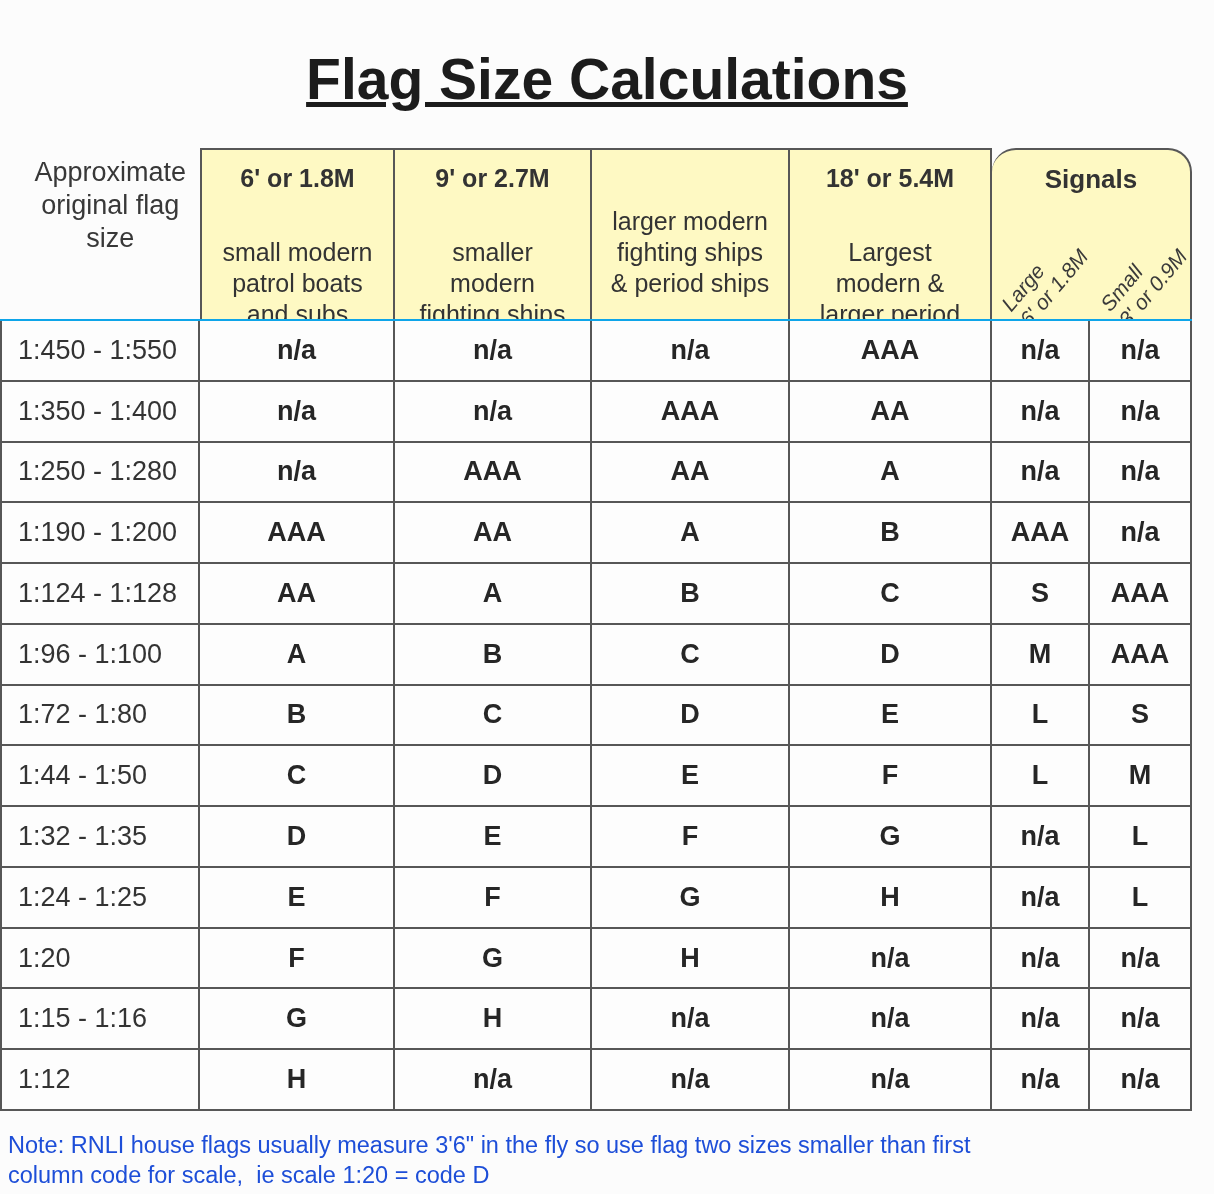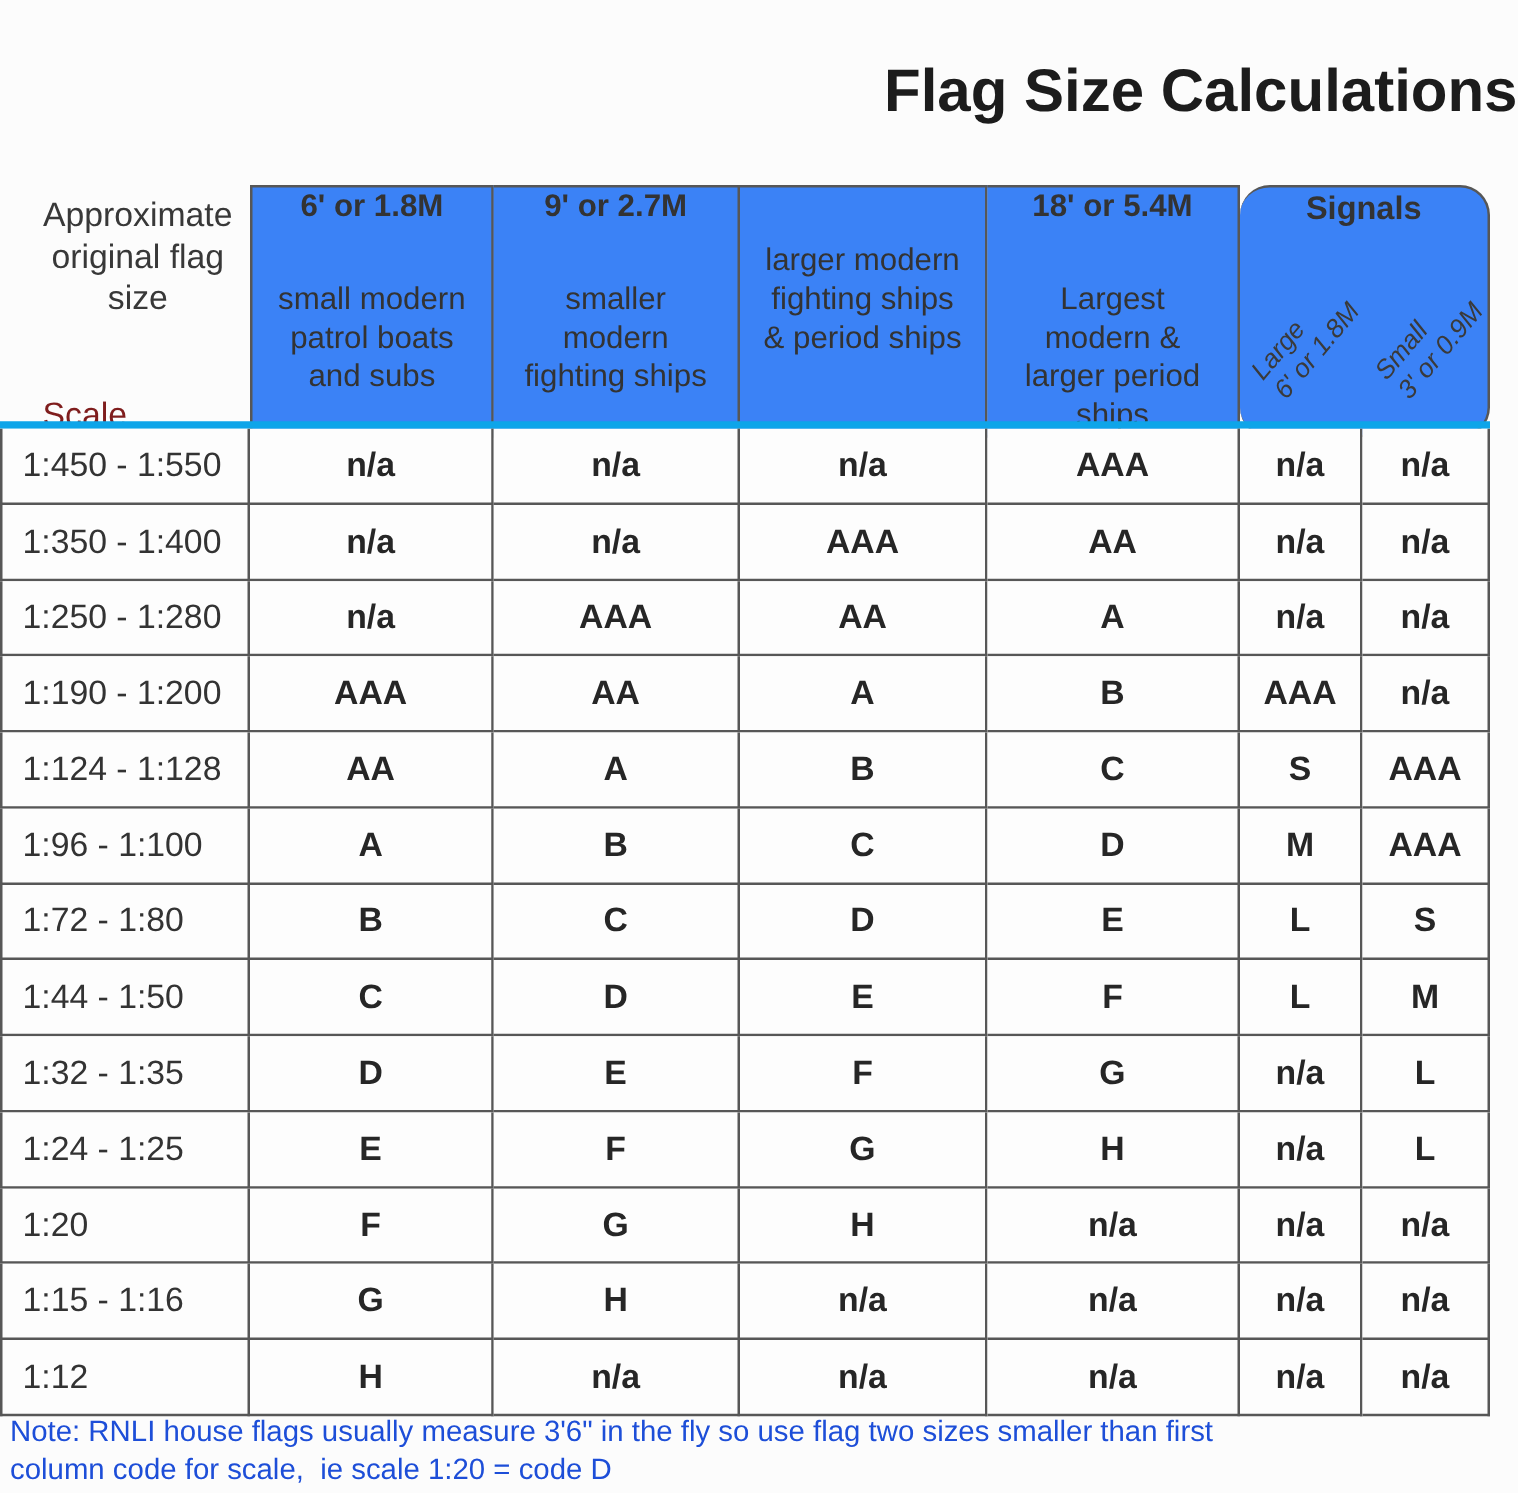--- a/index.html
+++ b/index.html
@@ -9,24 +9,25 @@
     overflow: hidden;
     background: #fcfcfc;
     color: #2e2e2e;
     font-family: "Liberation Sans", "DejaVu Sans", sans-serif;
   }
 
   .title {
     position: absolute;
     top: 46px; left: 0;
     width: 100%;
-    text-align: right;
-    font-size: 48px;
+    text-align: center;
+    font-size: 57px;
     font-weight: bold;
     color: #1c1c1c;
+    text-decoration: underline;
   }
 
   
   .header-grid {
     position: absolute;
     top: 148px; left: 0;
     display: grid;
     grid-template-columns: 200px 195px 197px 198px 202px 200px;
     height: 180px;
   }
@@ -42,23 +43,23 @@
   }
   .corner-scale {
     position: absolute;
     bottom: 2px; left: 10px;
     font-size: 27px;
     color: #7f1d1d;
     margin-left: 24px;
   }
   .hcell {
     border: 2px solid #575757;
-    background: #3b82f6;
+    background: #fef9c3;
     text-align: center;
-    padding-top: 0;
+    padding-top: 13px;
     font-size: 25px;
     line-height: 1.24;
     color: #333;
   }
   .hcell + .hcell { border-left: none; }
   .hsize { font-weight: bold; }
   .hdesc { white-space: pre-line; margin-top: 43px; }
 
   .signals { position: relative; border-radius: 24px; }
   .sig-title { font-weight: bold; font-size: 26px; }
@@ -80,25 +81,25 @@
     font-size: 21px;
     line-height: 1.12;
     white-space: pre;
     text-align: left;
     color: #3a3a3a;
   }
 
   
   .body-grid {
     position: absolute;
-    top: 337px; left: 0;
+    top: 319px; left: 0;
     display: grid;
     grid-template-columns: 200px 195px 197px 198px 202px 98px 102px;
     grid-auto-rows: 60.77px;
-    border-top: 6px solid #0ea5e9;
+    border-top: 2px solid #0ea5e9;
   }
   .scell, .vcell {
     border-right: 2px solid #575757;
     border-bottom: 2px solid #575757;
     background: #fdfdfd;
     overflow: hidden;
   }
   .scell {
     border-left: 2px solid #575757;
     display: flex;

